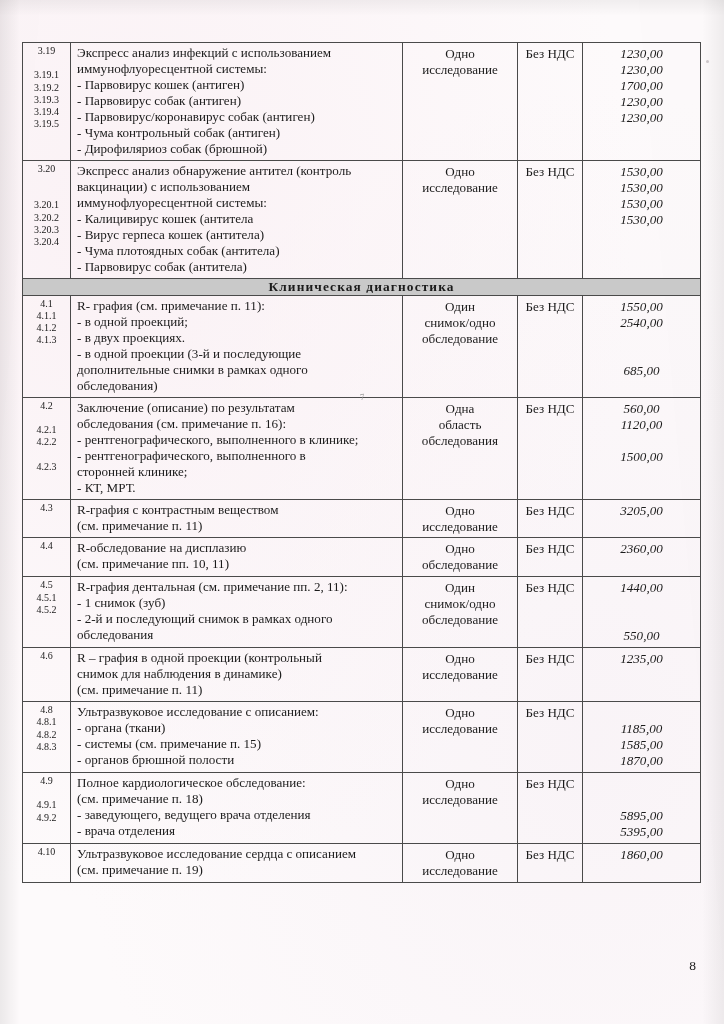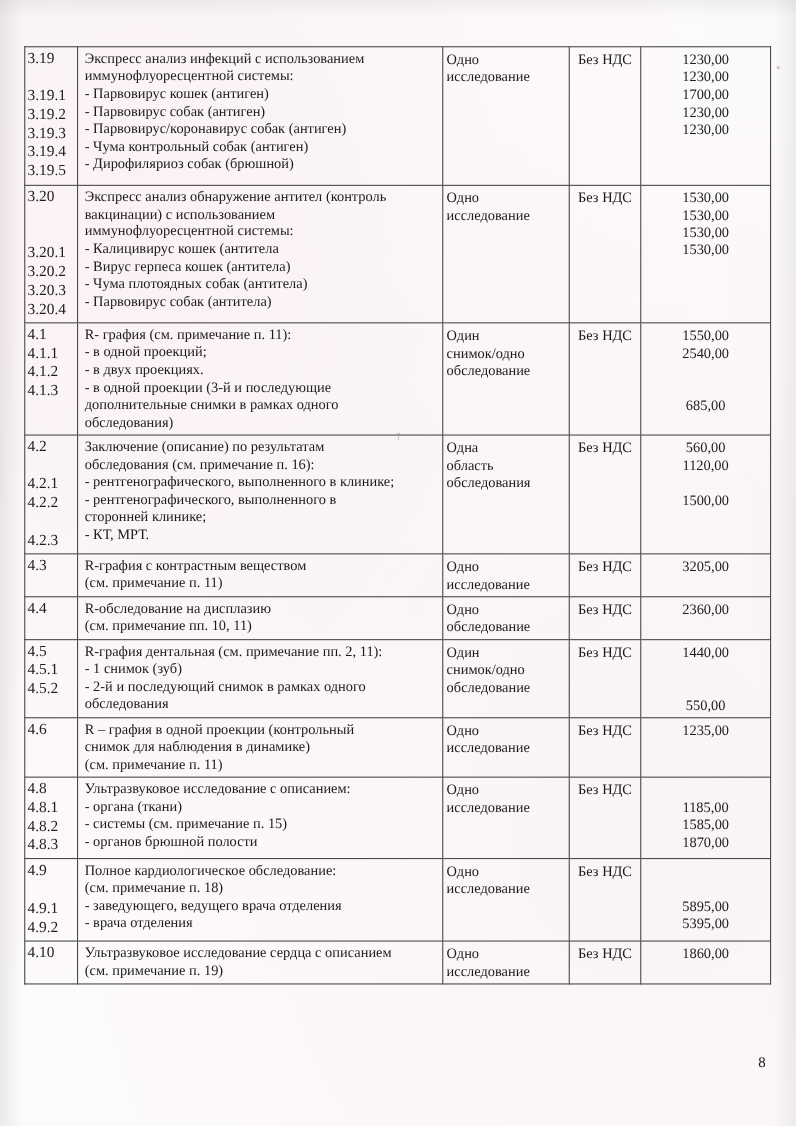--- a/index.html
+++ b/index.html
@@ -66,45 +66,46 @@
 
   col.c-num   { width: 48px; }
   col.c-name  { width: 332px; }
   col.c-unit  { width: 115px; }
   col.c-vat   { width: 65px; }
   col.c-price { width: 118px; }
 
   .cell-pad { padding: 2px 4px 3px 4px; }
 
   .num-col {
-    text-align: left;
-    font-size: 14px;
+    text-align: center;
+    font-size: 10px;
   }
   .num-col .cell-pad { padding: 2px 2px 3px 2px; }
   .num-line { white-space: nowrap; }
 
   .name-col .cell-pad { padding: 2px 5px 3px 6px; }
 
   .unit-col {
+    text-align: center;
     vertical-align: middle;
   }
   .unit-col .cell-pad { padding: 3px 3px; }
 
   .vat-col {
     text-align: center;
     vertical-align: middle;
     white-space: nowrap;
   }
   .vat-col .cell-pad { padding: 3px 2px; }
 
   .price-col {
     text-align: center;
     vertical-align: middle;
   }
-  .price-col .cell-pad { padding: 3px 6px; }
+  .price-col .cell-pad { padding: 3px 6px; font-style: italic; }
   .price-line { white-space: nowrap; }
 
   .mid { vertical-align: middle; }
 
   .spacer { display: block; height: 1.22em; }
 
   .section-header td {
     background: #c9c9c9;
     text-align: center;
     font-weight: bold;
@@ -235,20 +236,23 @@
         <td class="price-col">
           <div class="cell-pad">
             <div class="price-line">1530,00</div>
             <div class="price-line">1530,00</div>
             <div class="price-line">1530,00</div>
             <div class="price-line">1530,00</div>
           </div>
         </td>
       </tr>
 
+      <tr class="section-header">
+        <td colspan="5">Клиническая  диагностика</td>
+      </tr>
 
       <tr>
         <td class="num-col">
           <div class="cell-pad">
             <div class="num-line">4.1</div>
             <div class="num-line">4.1.1</div>
             <div class="num-line">4.1.2</div>
             <div class="num-line">4.1.3</div>
           </div>
         </td>

